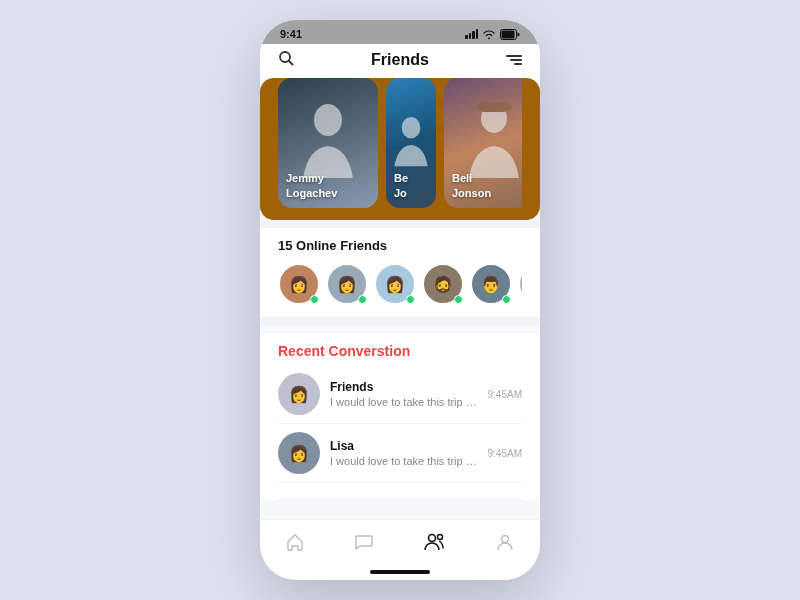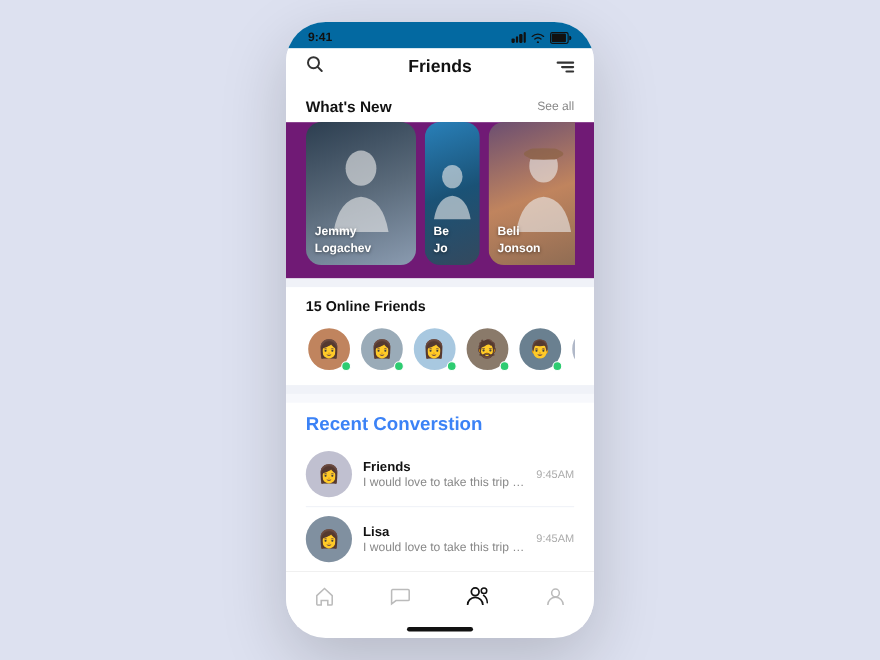--- a/index.html
+++ b/index.html
@@ -25,21 +25,21 @@
       flex-direction: column;
       position: relative;
     }
 
     
     .status-bar {
       display: flex;
       justify-content: space-between;
       align-items: center;
       padding: 8px 20px 4px;
-      background: #0369a1;
+      background: #a3a3a3;
     }
     .status-time {
       font-size: 11px;
       font-weight: 600;
       color: #111;
     }
     .status-icons {
       display: flex;
       align-items: center;
       gap: 4px;
@@ -97,22 +97,23 @@
       color: #111;
     }
     .see-all {
       font-size: 11px;
       color: #888;
       cursor: pointer;
     }
 
     
     .whats-new-container {
-      background: #701a75;
+      background: #a16207;
       padding: 0 18px 12px;
+      border-radius: 14px;
     }
     .cards-scroll {
       display: flex;
       gap: 8px;
       overflow-x: auto;
     }
     .cards-scroll::-webkit-scrollbar { display: none; }
     .story-card {
       flex-shrink: 0;
       width: 100px;
@@ -200,23 +201,23 @@
       border: 1.5px solid #fff;
     }
 
     
     .recent-section {
       background: #fff;
       padding: 10px 18px 0;
       margin-top: 8px;
     }
     .recent-title {
-      font-size: 17px;
+      font-size: 14px;
       font-weight: 700;
-      color: #3b82f6;
+      color: #ef4444;
       margin-bottom: 6px;
     }
     .conversation-item {
       display: flex;
       align-items: center;
       padding: 8px 0;
       border-bottom: 1px solid #f0f2f8;
       cursor: pointer;
       gap: 10px;
     }
@@ -342,24 +343,20 @@
     <span class="header-title">Friends</span>
     <div class="filter-icon">
       <div class="filter-line" style="width:16px"></div>
       <div class="filter-line" style="width:12px; margin-left:4px"></div>
       <div class="filter-line" style="width:8px; margin-left:8px"></div>
     </div>
   </div>
 
   <div class="content">
 
-    <div class="section-header">
-      <span class="section-title">What's New</span>
-      <span class="see-all">See all</span>
-    </div>
 
     <div class="whats-new-container">
       <div class="cards-scroll">
 
         <div class="story-card">
           <div class="story-card-bg card-1-bg">
 
             <svg width="60" height="90" viewBox="0 0 60 90" opacity="0.6">
               <ellipse cx="30" cy="22" rx="14" ry="16" fill="#eee"></ellipse>
               <path d="M5 80 Q10 50 30 48 Q50 50 55 80 Z" fill="#eee"></path>

